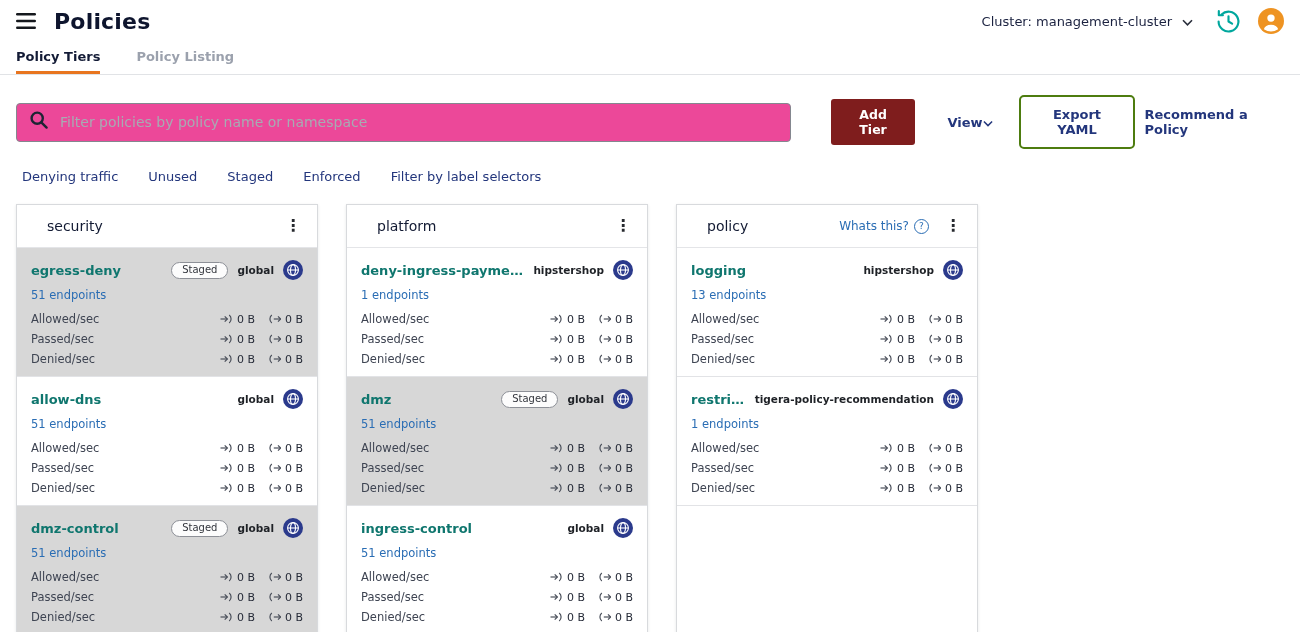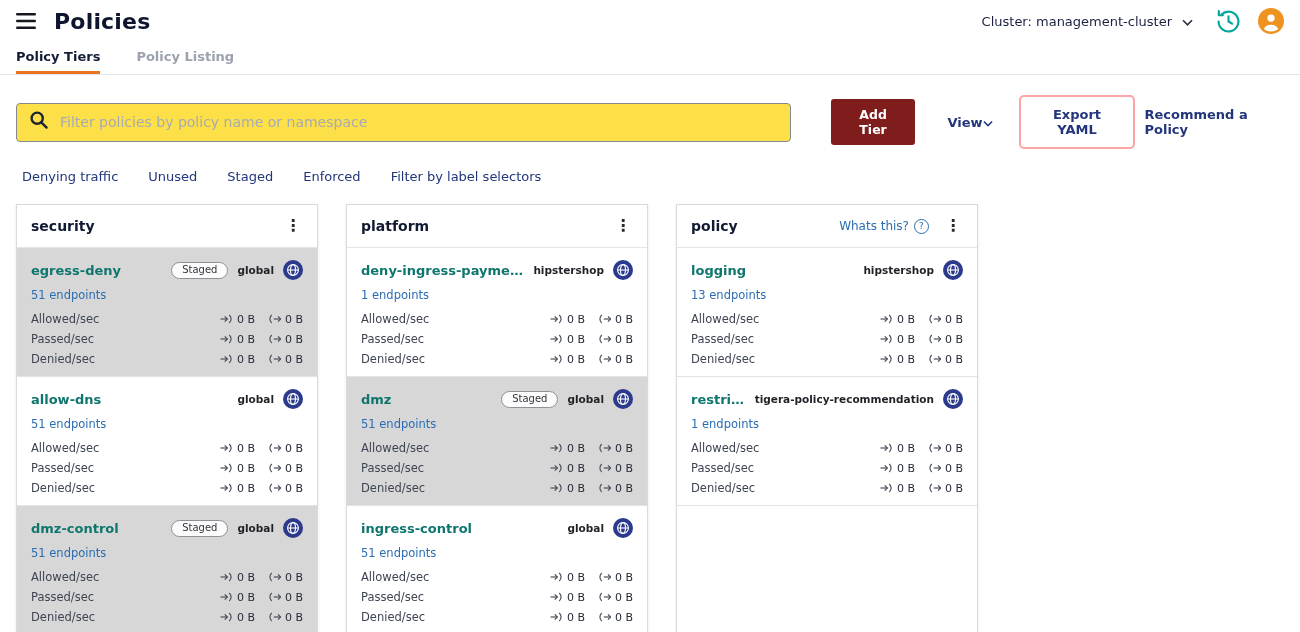--- a/index.html
+++ b/index.html
@@ -17,37 +17,37 @@
   .round-icon{display:flex;align-items:center}
 
   
   .tabs{display:flex;gap:36px;padding:0 16px;border-bottom:1px solid #e1e3e6;height:32px;align-items:stretch}
   .tab{font-size:13px;font-weight:700;display:flex;align-items:center;border-bottom:3px solid transparent;cursor:pointer}
   .tab.active{color:#131b36;border-bottom-color:#e8751f}
   .tab.inactive{color:#9ba1ad}
 
   
   .toolbar{display:flex;align-items:center;padding:20px 16px 4px}
-  .searchbox{width:812px;height:37px;border:1px solid #84878f;border-radius:4px;display:flex;align-items:center;padding:0 12px;gap:9px;background:#fde047}
+  .searchbox{width:812px;height:37px;border:1px solid #84878f;border-radius:4px;display:flex;align-items:center;padding:0 12px;gap:9px;background:#ec4899}
   .searchbox input{border:0;outline:0;flex:1;font-size:14px;color:#333;font-family:inherit;background:transparent}
   .searchbox input::placeholder{color:#a7abb3}
   .btn-primary{margin-left:40px;background:#7f1d1d;color:#fff;font-size:12.5px;font-weight:600;padding:8px 15px;border-radius:3px}
   .view-btn{margin-left:32px;display:flex;align-items:center;color:#23367c;font-size:13px;font-weight:600}
-  .export-btn{margin-left:26px;border:2px solid #fca5a5;background:#fff;color:#23367c;font-size:13px;font-weight:600;padding:10px 14px;border-radius:5px}
+  .export-btn{margin-left:26px;border:2px solid #4d7c0f;background:#fff;color:#23367c;font-size:13px;font-weight:600;padding:10px 14px;border-radius:5px}
   .recommend-link{margin-left:9px;color:#23367c;font-size:13px;font-weight:600}
 
   
   .filters{display:flex;gap:30px;padding:16px 16px 0 22px}
   .filter-link{color:#23367c;font-size:13px;font-weight:500;cursor:pointer}
 
   
   .tiers-row{display:flex;gap:28px;padding:20px 16px 0;align-items:flex-start}
   .tier{width:300px;min-height:560px;background:#fff;border:1px solid #d8dadd;box-shadow:0 1px 3px rgba(20,25,40,.10);flex:none}
   .tier-header{display:flex;align-items:center;height:42px;padding:0 12px 0 14px;border-bottom:1px solid #e4e5e8}
-  .tier-name{font-size:14px;font-weight:700;color:#121a33;margin:0}
+  .tier-name{font-size:14px;font-weight:400;color:#121a33;margin:16px}
   .whats-this{margin-left:auto;display:flex;align-items:center;gap:5px;color:#2a6db4;font-size:12px}
   .help-circle{width:13px;height:13px;border:1px solid #2a6db4;border-radius:50%;font-size:9px;line-height:1;display:inline-flex;align-items:center;justify-content:center}
   .kebab{margin-left:auto;font-size:16px;font-weight:700;color:#26292e;padding:2px 4px;line-height:1}
   .kebab.after-link{margin-left:12px}
 
   
   .card{padding:12px 14px 7px;border-bottom:1px solid #e2e3e6;cursor:pointer}
   .card.gray{background:#d7d7d7}
   .card-top{display:flex;align-items:center;gap:8px}
   .pname{flex:1;min-width:0;font-size:13px;font-weight:700;color:#0f766e;white-space:nowrap;overflow:hidden;text-overflow:ellipsis}

